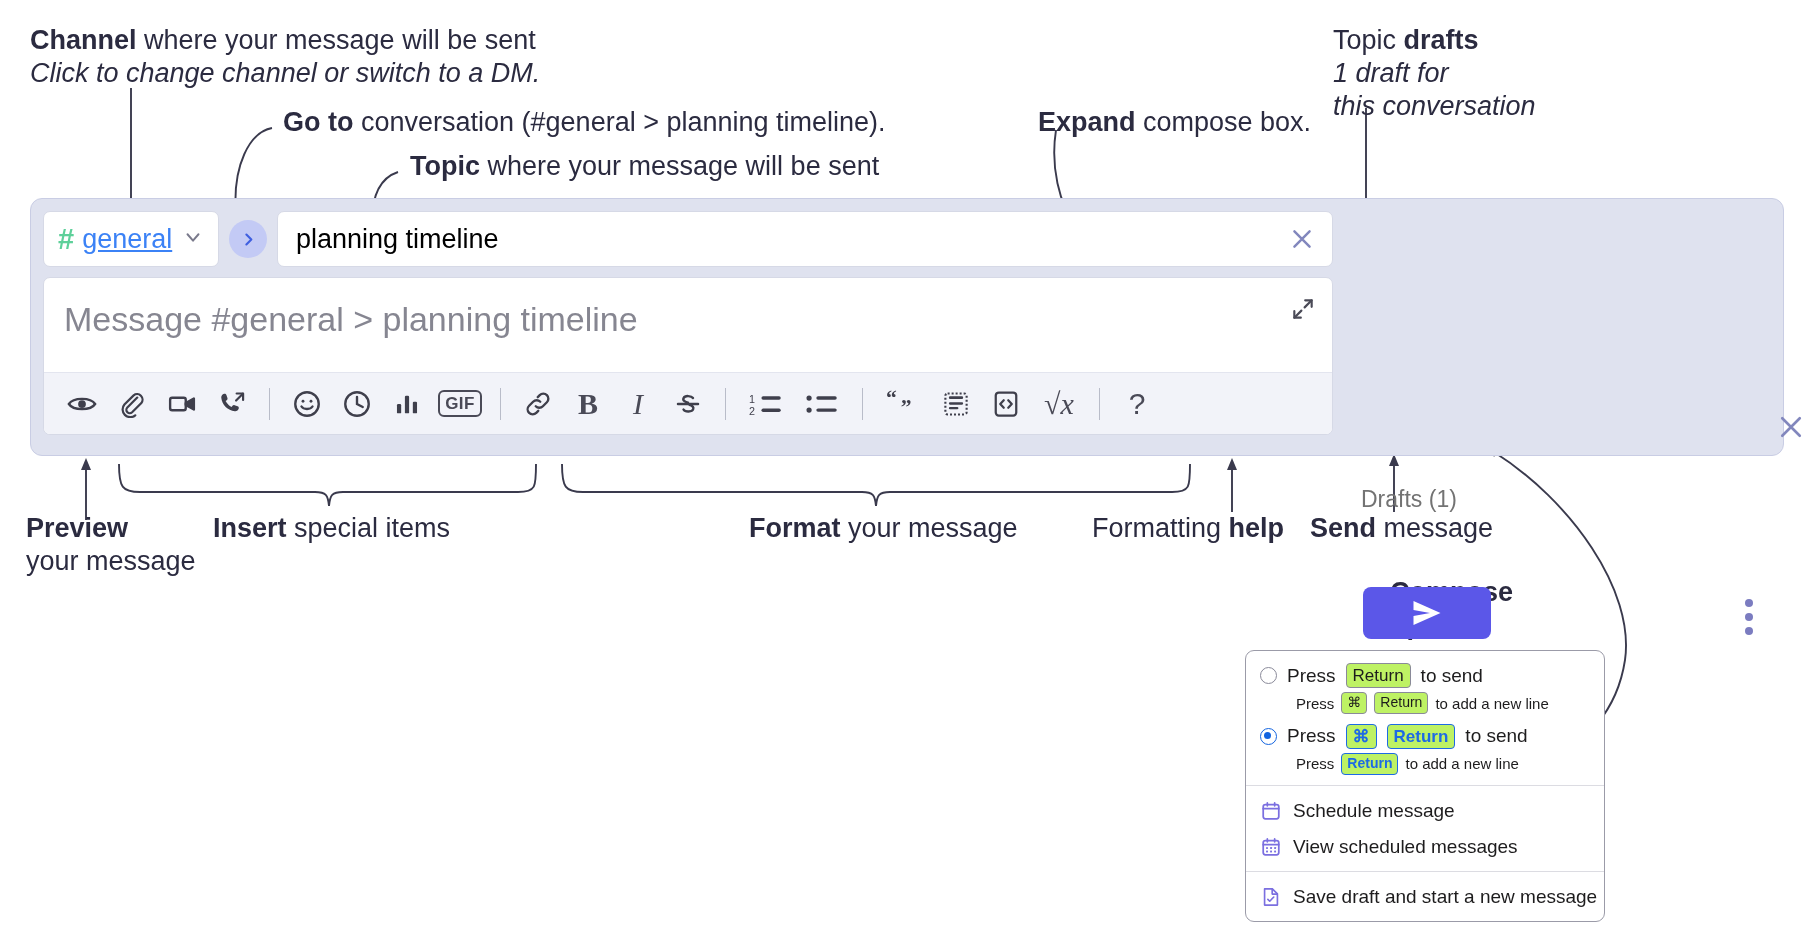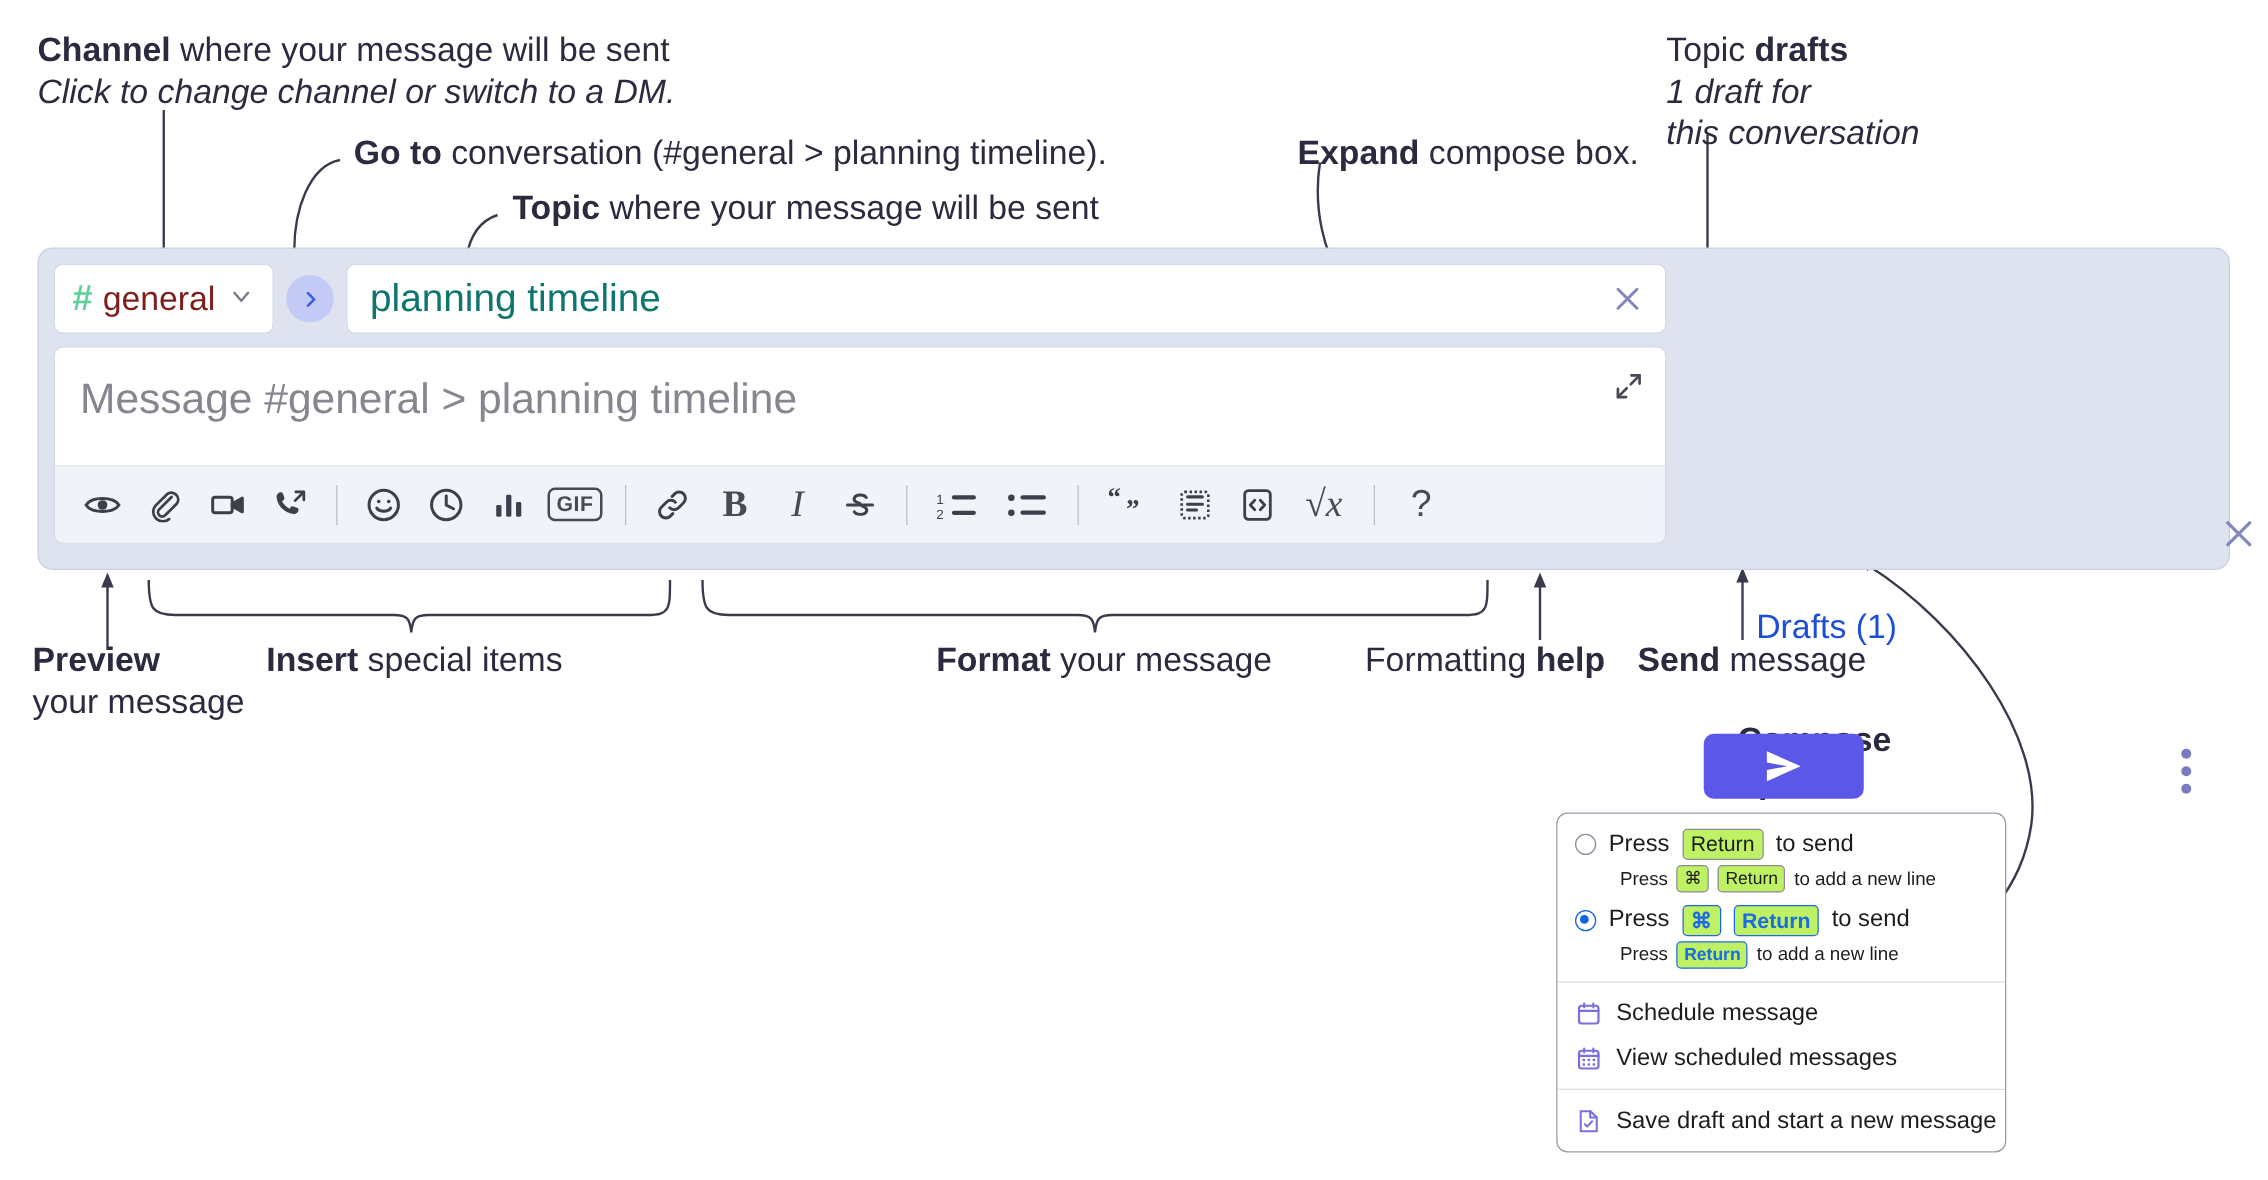--- a/index.html
+++ b/index.html
@@ -51,42 +51,42 @@
   .channel-select {
     display: flex; align-items: center;
     height: 56px; width: 176px;
     background: #ffffff;
     border: 1px solid #d6d9e6;
     border-radius: 7px;
     padding: 0 14px;
     gap: 8px;
   }
   .hash-icon { color: #5ed09a; font-size: 29px; font-weight: 700; line-height: 1; }
-  .channel-name { font-size: 27px; color: #7f1d1d; }
+  .channel-name { font-size: 27px; color: #3b82f6; text-decoration: underline; }
   .chev-down { margin-left: auto; color: #7a7a8c; }
 
   .goto-btn {
     width: 38px; height: 38px; margin: 0 10px;
     border-radius: 50%;
     background: #c3caf5;
     display: flex; align-items: center; justify-content: center;
     flex: 0 0 auto;
   }
   .goto-btn svg { display: block; }
 
   .topic-field {
     flex: 1 1 auto;
     height: 56px;
     background: #ffffff;
     border: 1px solid #d6d9e6;
     border-radius: 7px;
     display: flex; align-items: center;
     padding: 0 12px 0 18px;
   }
-  .topic-value { font-size: 31px; color: #0f766e; flex: 1 1 auto; }
+  .topic-value { font-size: 27px; color: #000000; flex: 1 1 auto; }
   .topic-clear { width: 36px; height: 36px; display:flex; align-items:center; justify-content:center; }
 
   
   .msgbox {
     margin-top: 10px;
     background: #ffffff;
     border: 1px solid #d6d9e6;
     border-radius: 7px;
     height: 158px;
     position: relative;
@@ -134,23 +134,23 @@
     line-height: 1;
   }
   .b-glyph { font-size: 30px; font-weight: 700; font-family: "Liberation Serif", serif; }
   .i-glyph { font-size: 30px; font-style: italic; font-family: "Liberation Serif", serif; }
   .math-glyph { font-size: 30px; font-family: "Liberation Serif", serif; font-style: italic; }
   .help-glyph { font-size: 30px; }
 
   
   .drafts-label {
     position: absolute;
-    left: 1374px; top: 287px;
-    font-size: 27px;
-    color: #1d4ed8;
+    left: 1330px; top: 287px;
+    font-size: 23px;
+    color: #737373;
   }
   .close-x {
     position: absolute;
     left: 1740px; top: 208px;
     width: 40px; height: 40px;
     display:flex; align-items:center; justify-content:center;
   }
   .send-btn {
     position: absolute;
     left: 1332px; top: 388px;

